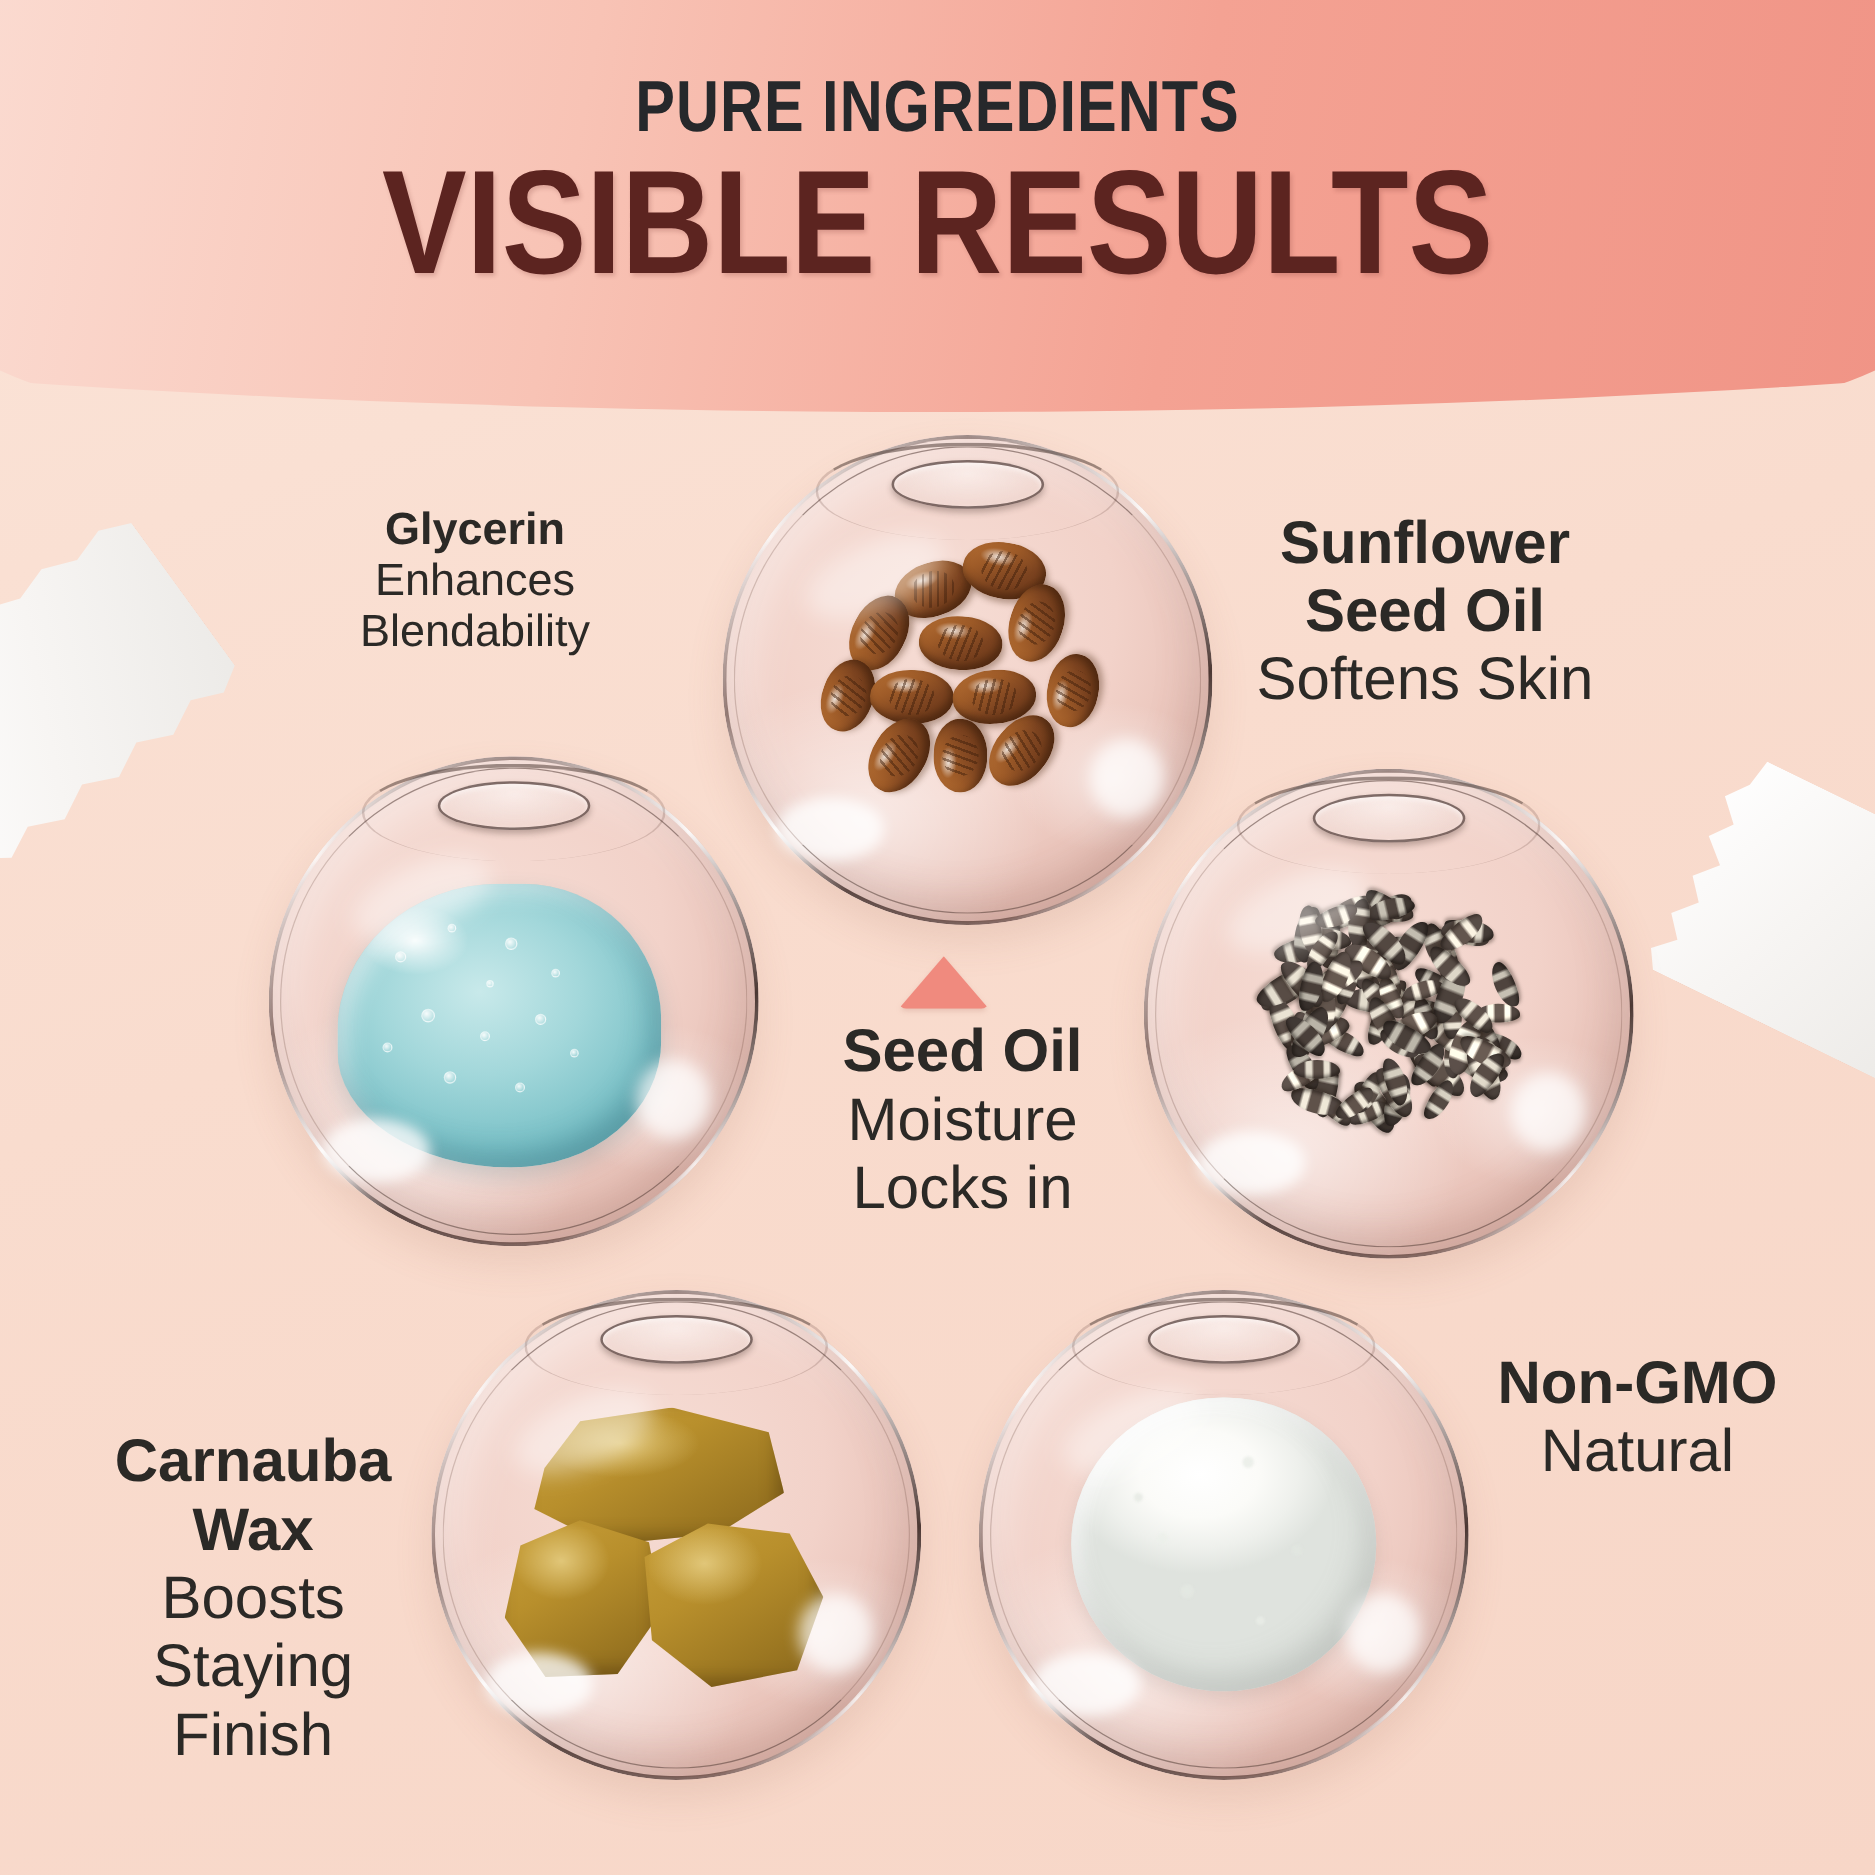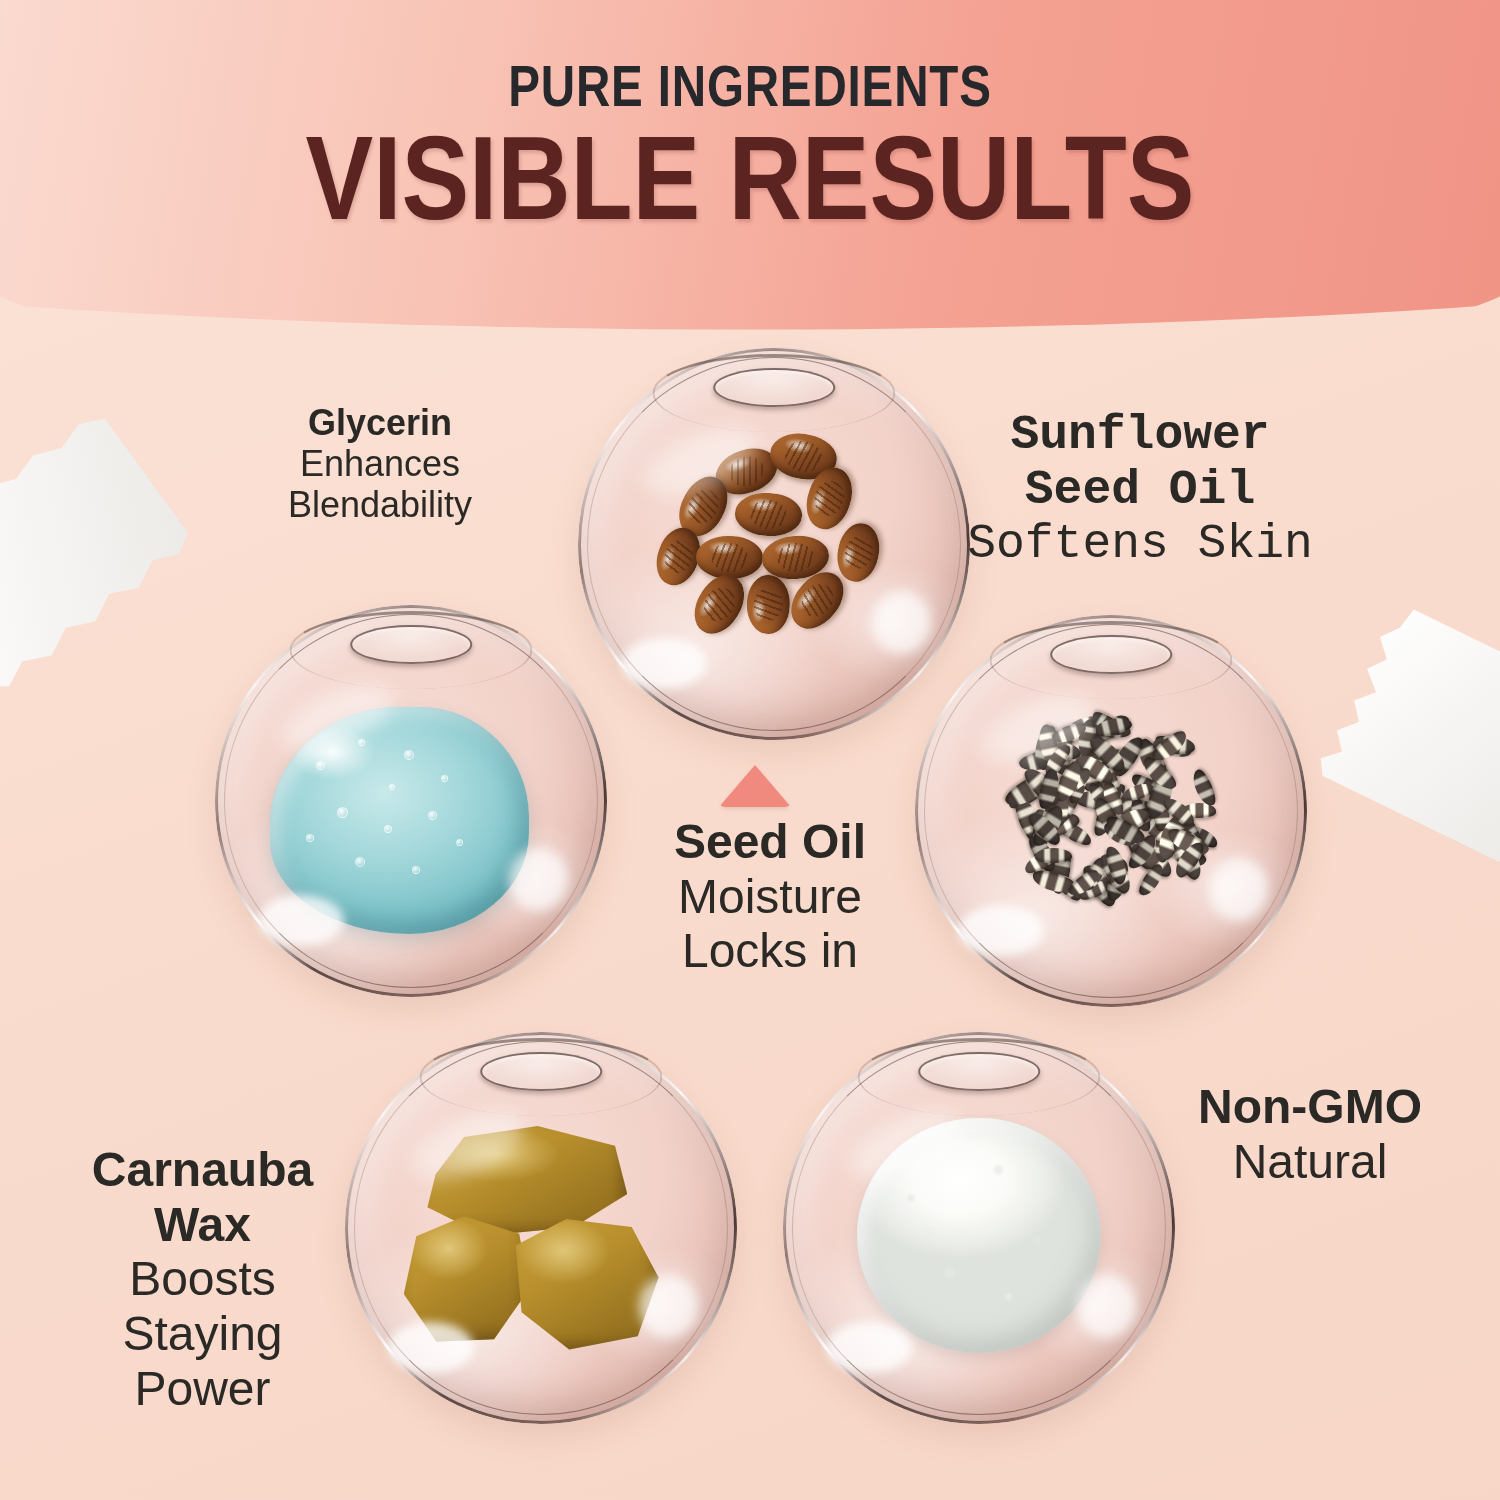--- a/index.html
+++ b/index.html
@@ -416,39 +416,39 @@
     <div class="gloss-a"></div>
     <div class="gloss-b"></div>
   </div>
 
   <div class="label" style="left:200px; top:402px; width:360px; text-align:center; font-size:36px;">
     <div class="t">Glycerin</div>
     <div class="s">Enhances</div>
     <div class="s">Blendability</div>
   </div>
 
-  <div class="label" style="left:960px; top:408px; width:360px; text-align:center; font-size:48px;font-family:Liberation Mono, monospace;">
+  <div class="label" style="left:960px; top:408px; width:360px; text-align:center; font-size:48px;">
     <div class="t">Sunflower</div>
     <div class="t">Seed Oil</div>
     <div class="s">Softens Skin</div>
   </div>
 
   <div class="tri" style="left:719px; top:765px;"></div>
   <div class="label" style="left:605px; top:815px; width:330px; text-align:center; font-size:48px;">
     <div class="t">Seed Oil</div>
     <div class="s">Moisture</div>
     <div class="s">Locks in</div>
   </div>
 
   <div class="label" style="left:40px; top:1143px; width:325px; text-align:center; font-size:48px;">
     <div class="t">Carnauba</div>
     <div class="t">Wax</div>
     <div class="s">Boosts</div>
     <div class="s">Staying</div>
-    <div class="s">Power</div>
+    <div class="s">Finish</div>
   </div>
 
   <div class="label" style="left:1145px; top:1080px; width:330px; text-align:center; font-size:48px;">
     <div class="t">Non-GMO</div>
     <div class="s">Natural</div>
   </div>
 
 </div>
 
 </body></html>

